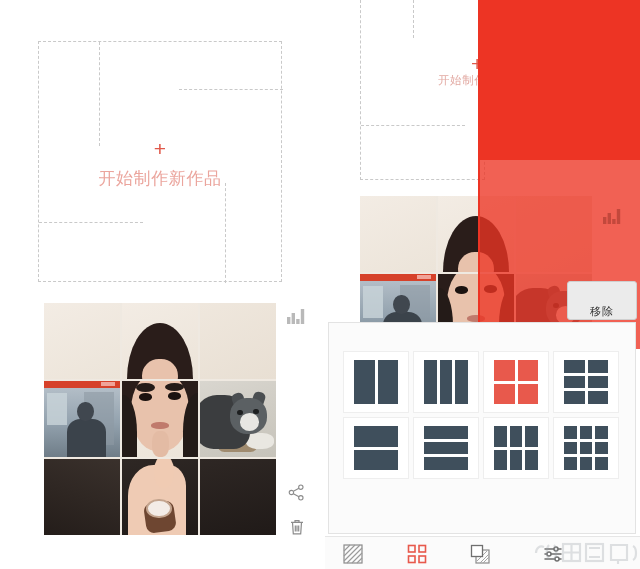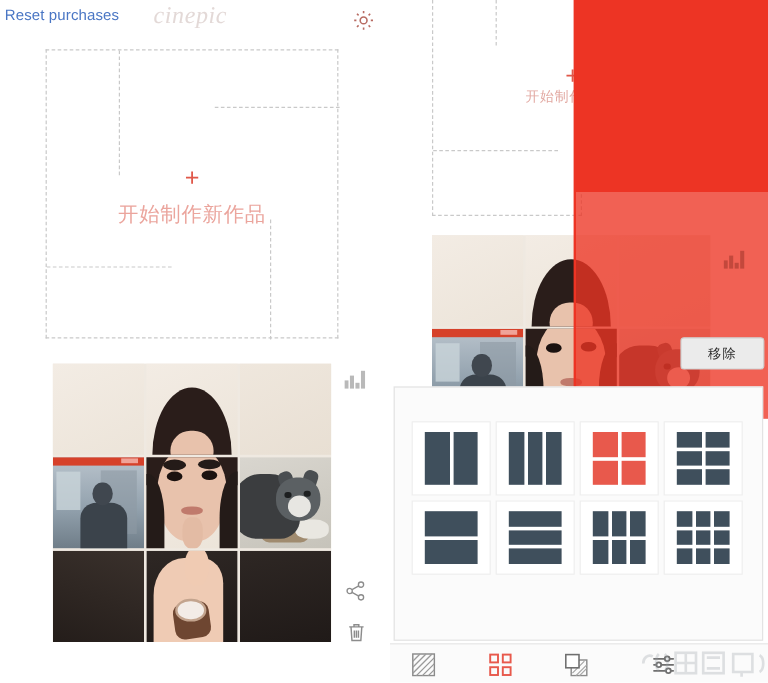--- a/index.html
+++ b/index.html
@@ -98,21 +98,21 @@
             display:grid;grid-template-columns:repeat(3,1fr);grid-template-rows:repeat(3,1fr);gap:2px;}
 
   
   .red-solid{position:absolute;left:125px;top:0;width:160px;height:160px;background:#ED3424;}
   .red-trans{position:absolute;left:125px;top:160px;width:160px;height:189px;background:rgba(237,52,36,.78);}
   .red-edge{position:absolute;left:123px;top:0;width:2px;height:349px;background:#ED3424;}
 
   .chart-ico2{position:absolute;left:248px;top:208px;width:18px;height:16px;opacity:.45;}
 
   
-  .remove-box{position:absolute;left:212px;top:281px;width:70px;height:27px;background:#ebebeb;border:1px solid #cfcfcf;border-radius:3px;box-sizing:border-box;display:flex;align-items:center;justify-content:center;cursor:pointer;}
+  .remove-box{position:absolute;left:212px;top:281px;width:70px;height:39px;background:#ebebeb;border:1px solid #cfcfcf;border-radius:3px;box-sizing:border-box;display:flex;align-items:flex-end;justify-content:center;cursor:pointer;}
   .remove-label{font-size:11px;color:#2b2b2b;letter-spacing:1px;}
 
   
   .layout-panel{position:absolute;left:328px;top:322px;width:308px;height:212px;background:#fbfbfb;border:1px solid #e3e3e3;box-sizing:border-box;}
   .layout-grid{position:absolute;left:14px;top:28px;width:280px;display:grid;grid-template-columns:repeat(4,66px);grid-template-rows:repeat(2,62px);gap:4px;}
   .lo-tile{background:#fff;border:1px solid #eeeeee;box-sizing:border-box;display:flex;align-items:center;justify-content:center;cursor:pointer;}
   .lo-inner{display:grid;width:44px;height:44px;gap:3px;}
   .lo-cell{background:#3f4f5c;}
   .lo-inner.sel .lo-cell{background:#e8594c;}
 
@@ -123,30 +123,20 @@
 
   .watermark{position:absolute;left:533px;top:537px;width:107px;height:31px;pointer-events:none;opacity:.30;}
 </style>
 </head>
 <body>
 
 <div class="screen">
 
   <div class="left-pane">
 
-    <div class="topbar">
-      <div class="reset-link">Reset purchases</div>
-      <div class="brand">cinepic</div>
-      <div class="gear">
-        <svg viewBox="0 0 24 24" width="20" height="20" fill="none" stroke="#b86c63" stroke-width="1.6">
-          <circle cx="12" cy="12" r="3.4"></circle>
-          <path d="M12 2.6v2.2M12 19.2v2.2M21.4 12h-2.2M4.8 12H2.6M18.6 5.4l-1.6 1.6M7 17l-1.6 1.6M18.6 18.6L17 17M7 7L5.4 5.4"></path>
-        </svg>
-      </div>
-    </div>
 
     <div class="new-proj">
       <div class="np-v1"></div>
       <div class="np-h1"></div>
       <div class="np-v2"></div>
       <div class="np-h2"></div>
       <div class="np-center">
         <div class="np-plus">+</div>
         <div class="np-label">开始制作新作品</div>
       </div>

